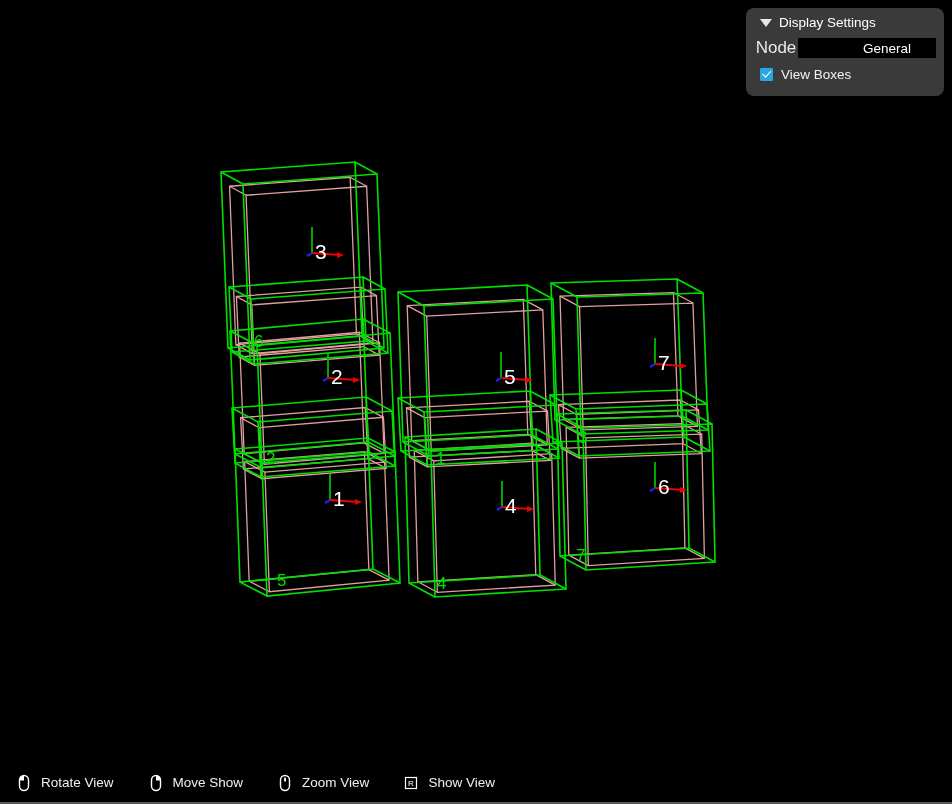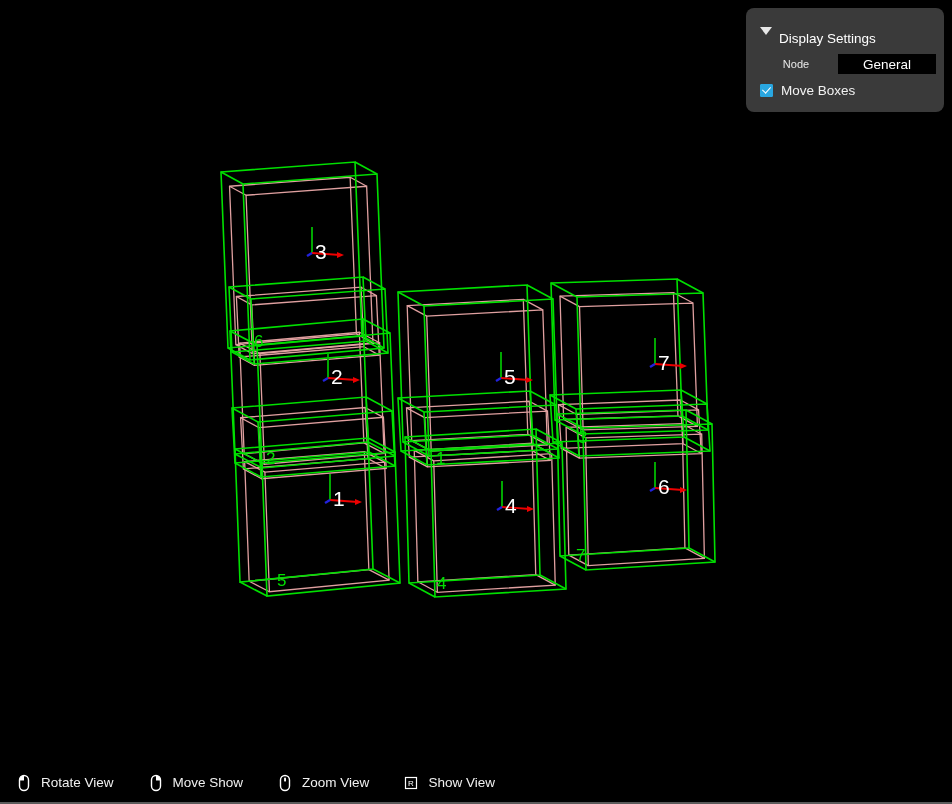--- a/index.html
+++ b/index.html
@@ -22,30 +22,30 @@
   }
   .panel-header{
     display:flex;align-items:center;gap:7px;
     padding:7px 10px 5px 14px;
   }
   .tri-icon{
     width:0;height:0;
     border-left:6px solid transparent;border-right:6px solid transparent;
     border-top:8px solid #e8e8e8;flex:0 0 auto;
   }
-  .panel-title{color:#ffffff;font-size:13.5px;line-height:16px;margin-top:16px;}
+  .panel-title{color:#ffffff;font-size:13.5px;line-height:16px;}
 
   .node-row{display:flex;align-items:stretch;height:20px;margin:2px 8px 3px 8px;}
   .node-label{
-    flex:1;color:#e9e9e9;font-size:11px;
+    flex:1;color:#e9e9e9;font-size:17px;
     display:flex;align-items:center;justify-content:center;
   }
   .node-tab{
     width:98px;background:#000;color:#ffffff;font-size:13.5px;
-    display:flex;align-items:center;justify-content:center;
+    display:flex;align-items:center;justify-content:center;padding-left:40px;
   }
 
   .link-block{padding:1px 14px 4px 14px;}
   .link-text{
     color:#3c9fe0;font-size:13.5px;line-height:17px;
     cursor:pointer;display:block;
   }
 
   .check-row{
     display:flex;align-items:center;gap:8px;
@@ -346,21 +346,21 @@
 
     <div class="node-row">
       <span class="node-label">Node</span>
       <span class="node-tab">General</span>
     </div>
 
 
 
     <div class="check-row">
       <span class="cb on"></span>
-      <span class="check-label">Move Boxes</span>
+      <span class="check-label">View Boxes</span>
     </div>
 
 
     <div class="panel-pad"></div>
   </div>
 
   <div id="toolbar">
 
     <div class="tb-item">
       <svg class="tb-icon" viewBox="0 0 16 18">

